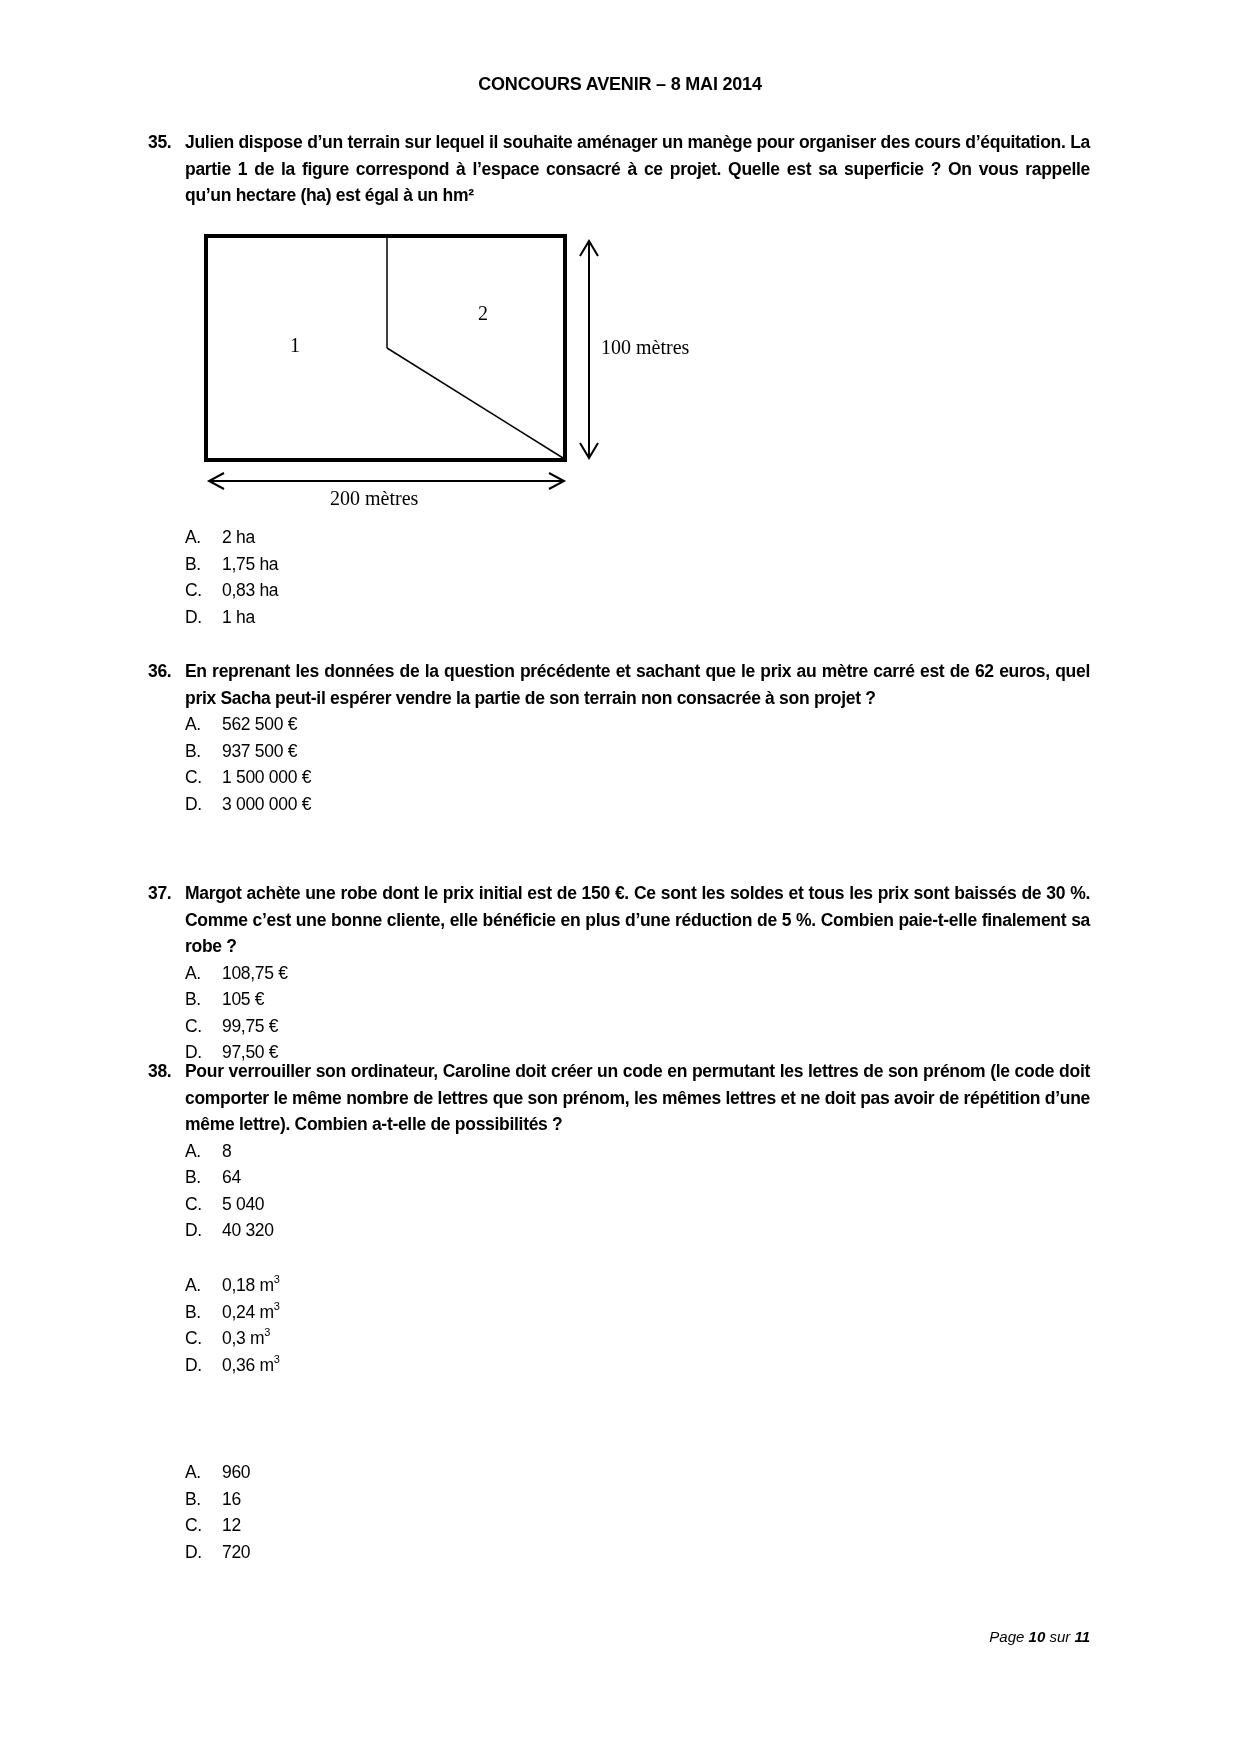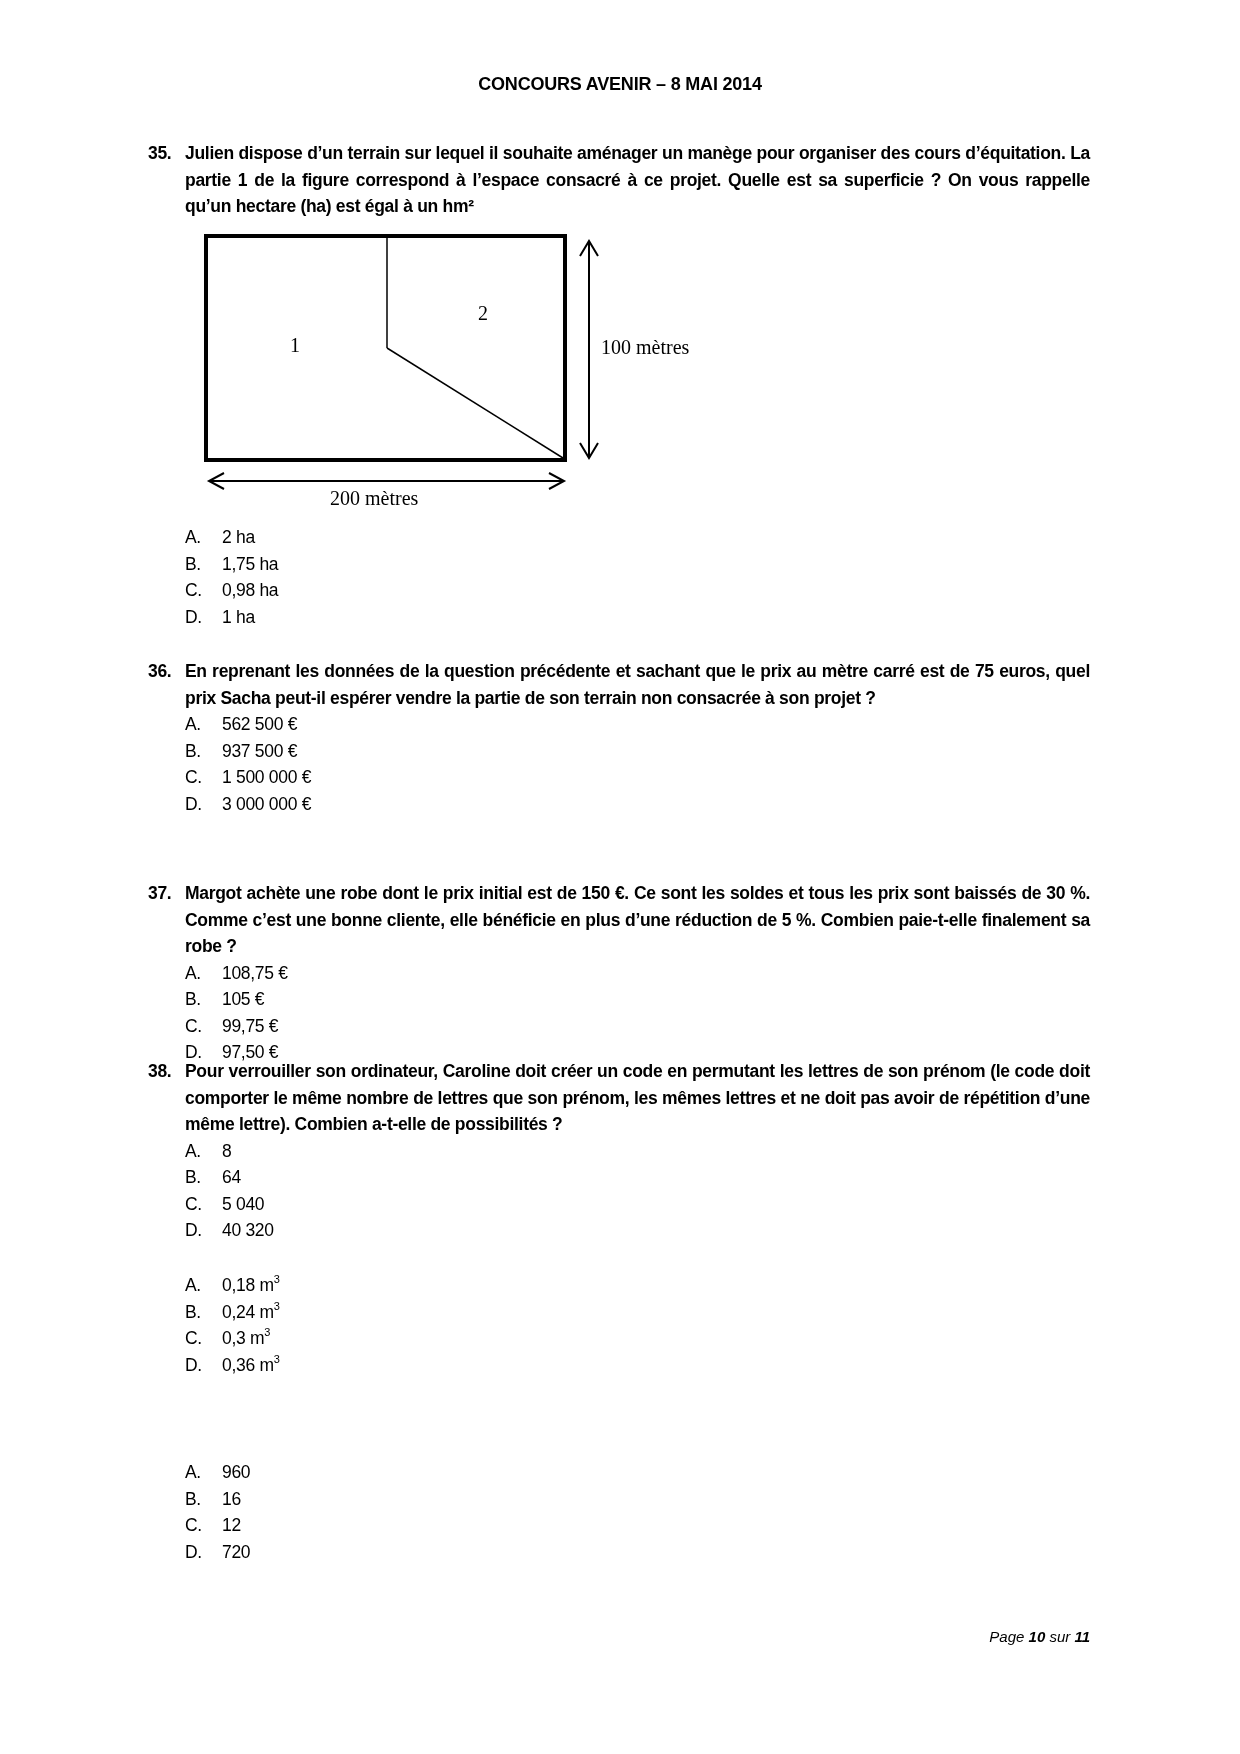--- a/index.html
+++ b/index.html
@@ -38,51 +38,51 @@
     <line x1="210" y1="481" x2="563" y2="481" stroke="#000" stroke-width="2"></line>
     <polyline points="224,473 209,481 224,489" fill="none" stroke="#000" stroke-width="2"></polyline>
     <polyline points="549,473 564,481 549,489" fill="none" stroke="#000" stroke-width="2"></polyline>
   </svg>
   <span class="fig-label" style="left:290px;top:334px">1</span>
   <span class="fig-label" style="left:478px;top:302px">2</span>
   <span class="fig-label" style="left:601px;top:336px">100 mètres</span>
   <span class="fig-label" style="left:330px;top:487px">200 mètres</span>
 </div>
 
-<div class="question" style="top:140px">
+<div class="question" style="top:129px">
   <div class="q-stem">
     <span class="q-num">35.</span>
     <span>Julien dispose d’un terrain sur lequel il souhaite aménager un manège pour organiser des cours d’équitation. La partie 1 de la figure correspond à l’espace consacré à ce projet. Quelle est sa superficie ? On vous rappelle qu’un hectare (ha) est égal à un hm²</span>
   </div>
 </div>
 <div class="question" style="top:524px">
   <ul class="options">
     <li class="option">
         <span class="opt-letter">A.</span>
         <span class="opt-text">2 ha</span>
       </li>
     <li class="option">
         <span class="opt-letter">B.</span>
         <span class="opt-text">1,75 ha</span>
       </li>
     <li class="option">
         <span class="opt-letter">C.</span>
-        <span class="opt-text">0,98 ha</span>
+        <span class="opt-text">0,83 ha</span>
       </li>
     <li class="option">
         <span class="opt-letter">D.</span>
         <span class="opt-text">1 ha</span>
       </li>
   </ul>
 </div>
 
 <div class="question" style="top:658px">
   <div class="q-stem">
     <span class="q-num">36.</span>
-    <span>En reprenant les données de la question précédente et sachant que le prix au mètre carré est de 75 euros, quel prix Sacha peut-il espérer vendre la partie de son terrain non consacrée à son projet ?</span>
+    <span>En reprenant les données de la question précédente et sachant que le prix au mètre carré est de 62 euros, quel prix Sacha peut-il espérer vendre la partie de son terrain non consacrée à son projet ?</span>
   </div>
   <ul class="options">
     <li class="option">
         <span class="opt-letter">A.</span>
         <span class="opt-text">562 500 €</span>
       </li>
     <li class="option">
         <span class="opt-letter">B.</span>
         <span class="opt-text">937 500 €</span>
       </li>

